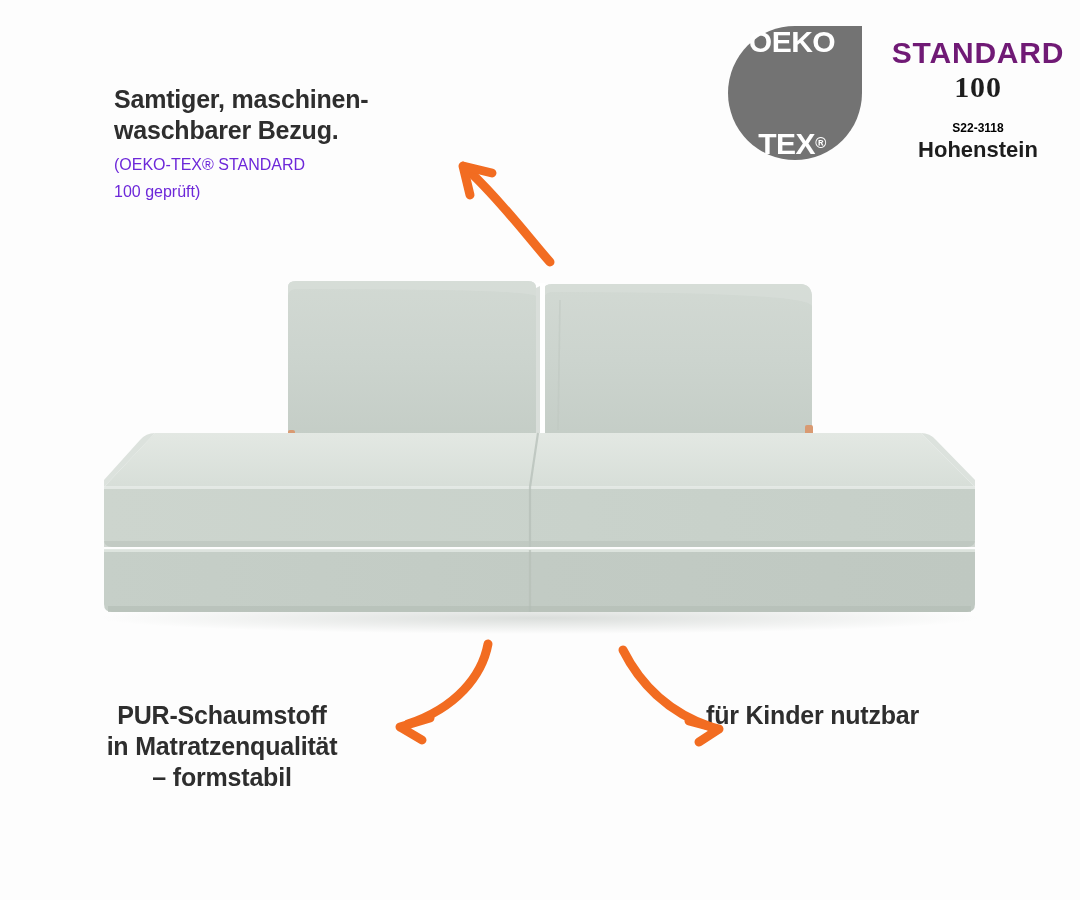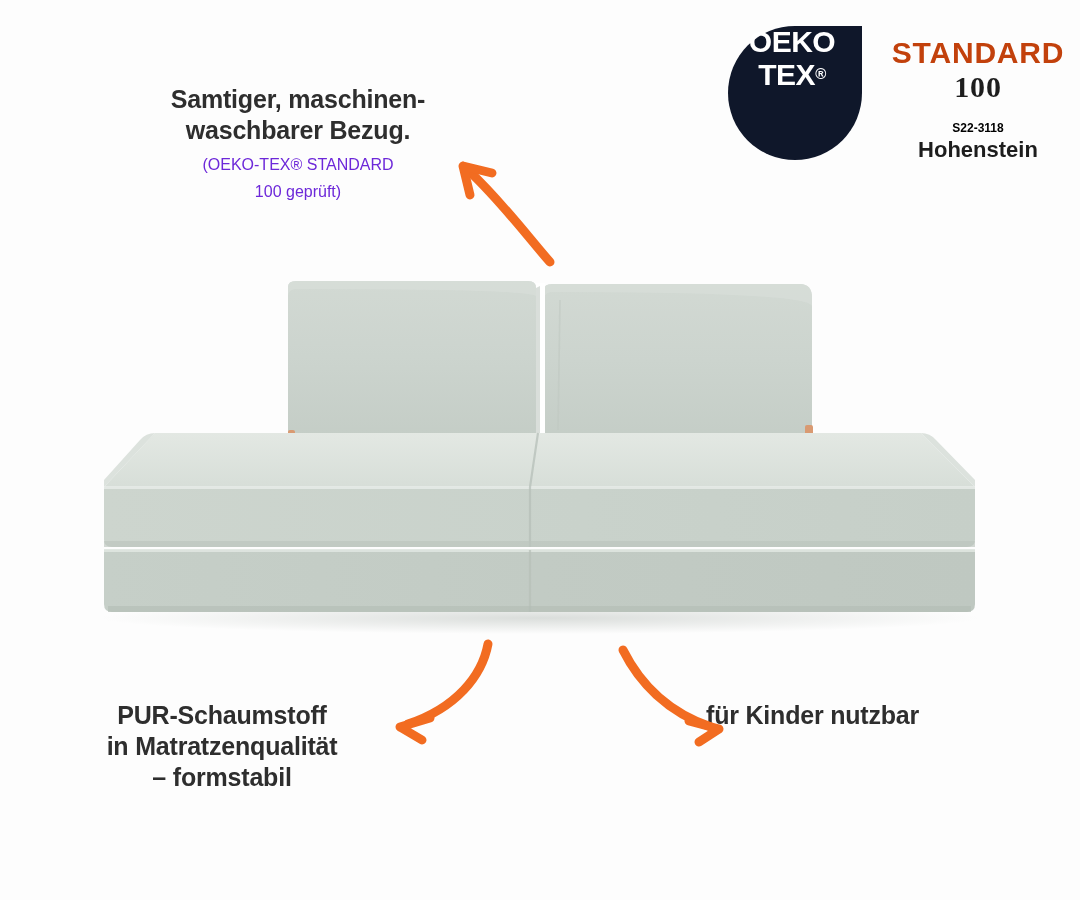--- a/index.html
+++ b/index.html
@@ -27,26 +27,26 @@
     top: 26px;
     width: 352px;
     height: 150px;
   }
   #oeko-droplet {
     position: absolute;
     left: 0px;
     top: 0px;
     width: 134px;
     height: 134px;
-    background: #0f172a;
+    background: #737373;
     border-radius: 68px 0px 68px 68px;
     display: flex;
     flex-direction: column;
     align-items: center;
-    justify-content: flex-start;
+    justify-content: space-between;
     box-sizing: border-box;
     padding-right: 6px;
   }
   .oeko-word {
     color: #ffffff;
     font-weight: bold;
     font-size: 30px;
     line-height: 32px;
     letter-spacing: -0.5px;
     font-family: "Liberation Sans", sans-serif;
@@ -56,21 +56,21 @@
     vertical-align: 6px;
   }
   #oeko-right {
     position: absolute;
     left: 150px;
     top: 10px;
     width: 200px;
     text-align: center;
   }
   #oeko-standard {
-    color: #c2410c;
+    color: #701a75;
     font-weight: bold;
     font-size: 30px;
     line-height: 34px;
     letter-spacing: 0.8px;
   }
   #oeko-hundred {
     color: #1d1d1d;
     font-weight: bold;
     font-size: 30px;
     line-height: 34px;
@@ -102,24 +102,24 @@
   .callout-sub {
     color: #6d28d9;
     font-weight: normal;
     font-size: 16px;
     line-height: 27px;
     margin-top: 5px;
   }
 
   #callout-cover {
     position: absolute;
-    left: 128px;
+    left: 114px;
     top: 84px;
     width: 340px;
-    text-align: center;
+    text-align: left;
   }
   #callout-foam {
     position: absolute;
     left: 62px;
     top: 700px;
     width: 320px;
     text-align: center;
   }
   #callout-guestbed {
     position: absolute;

